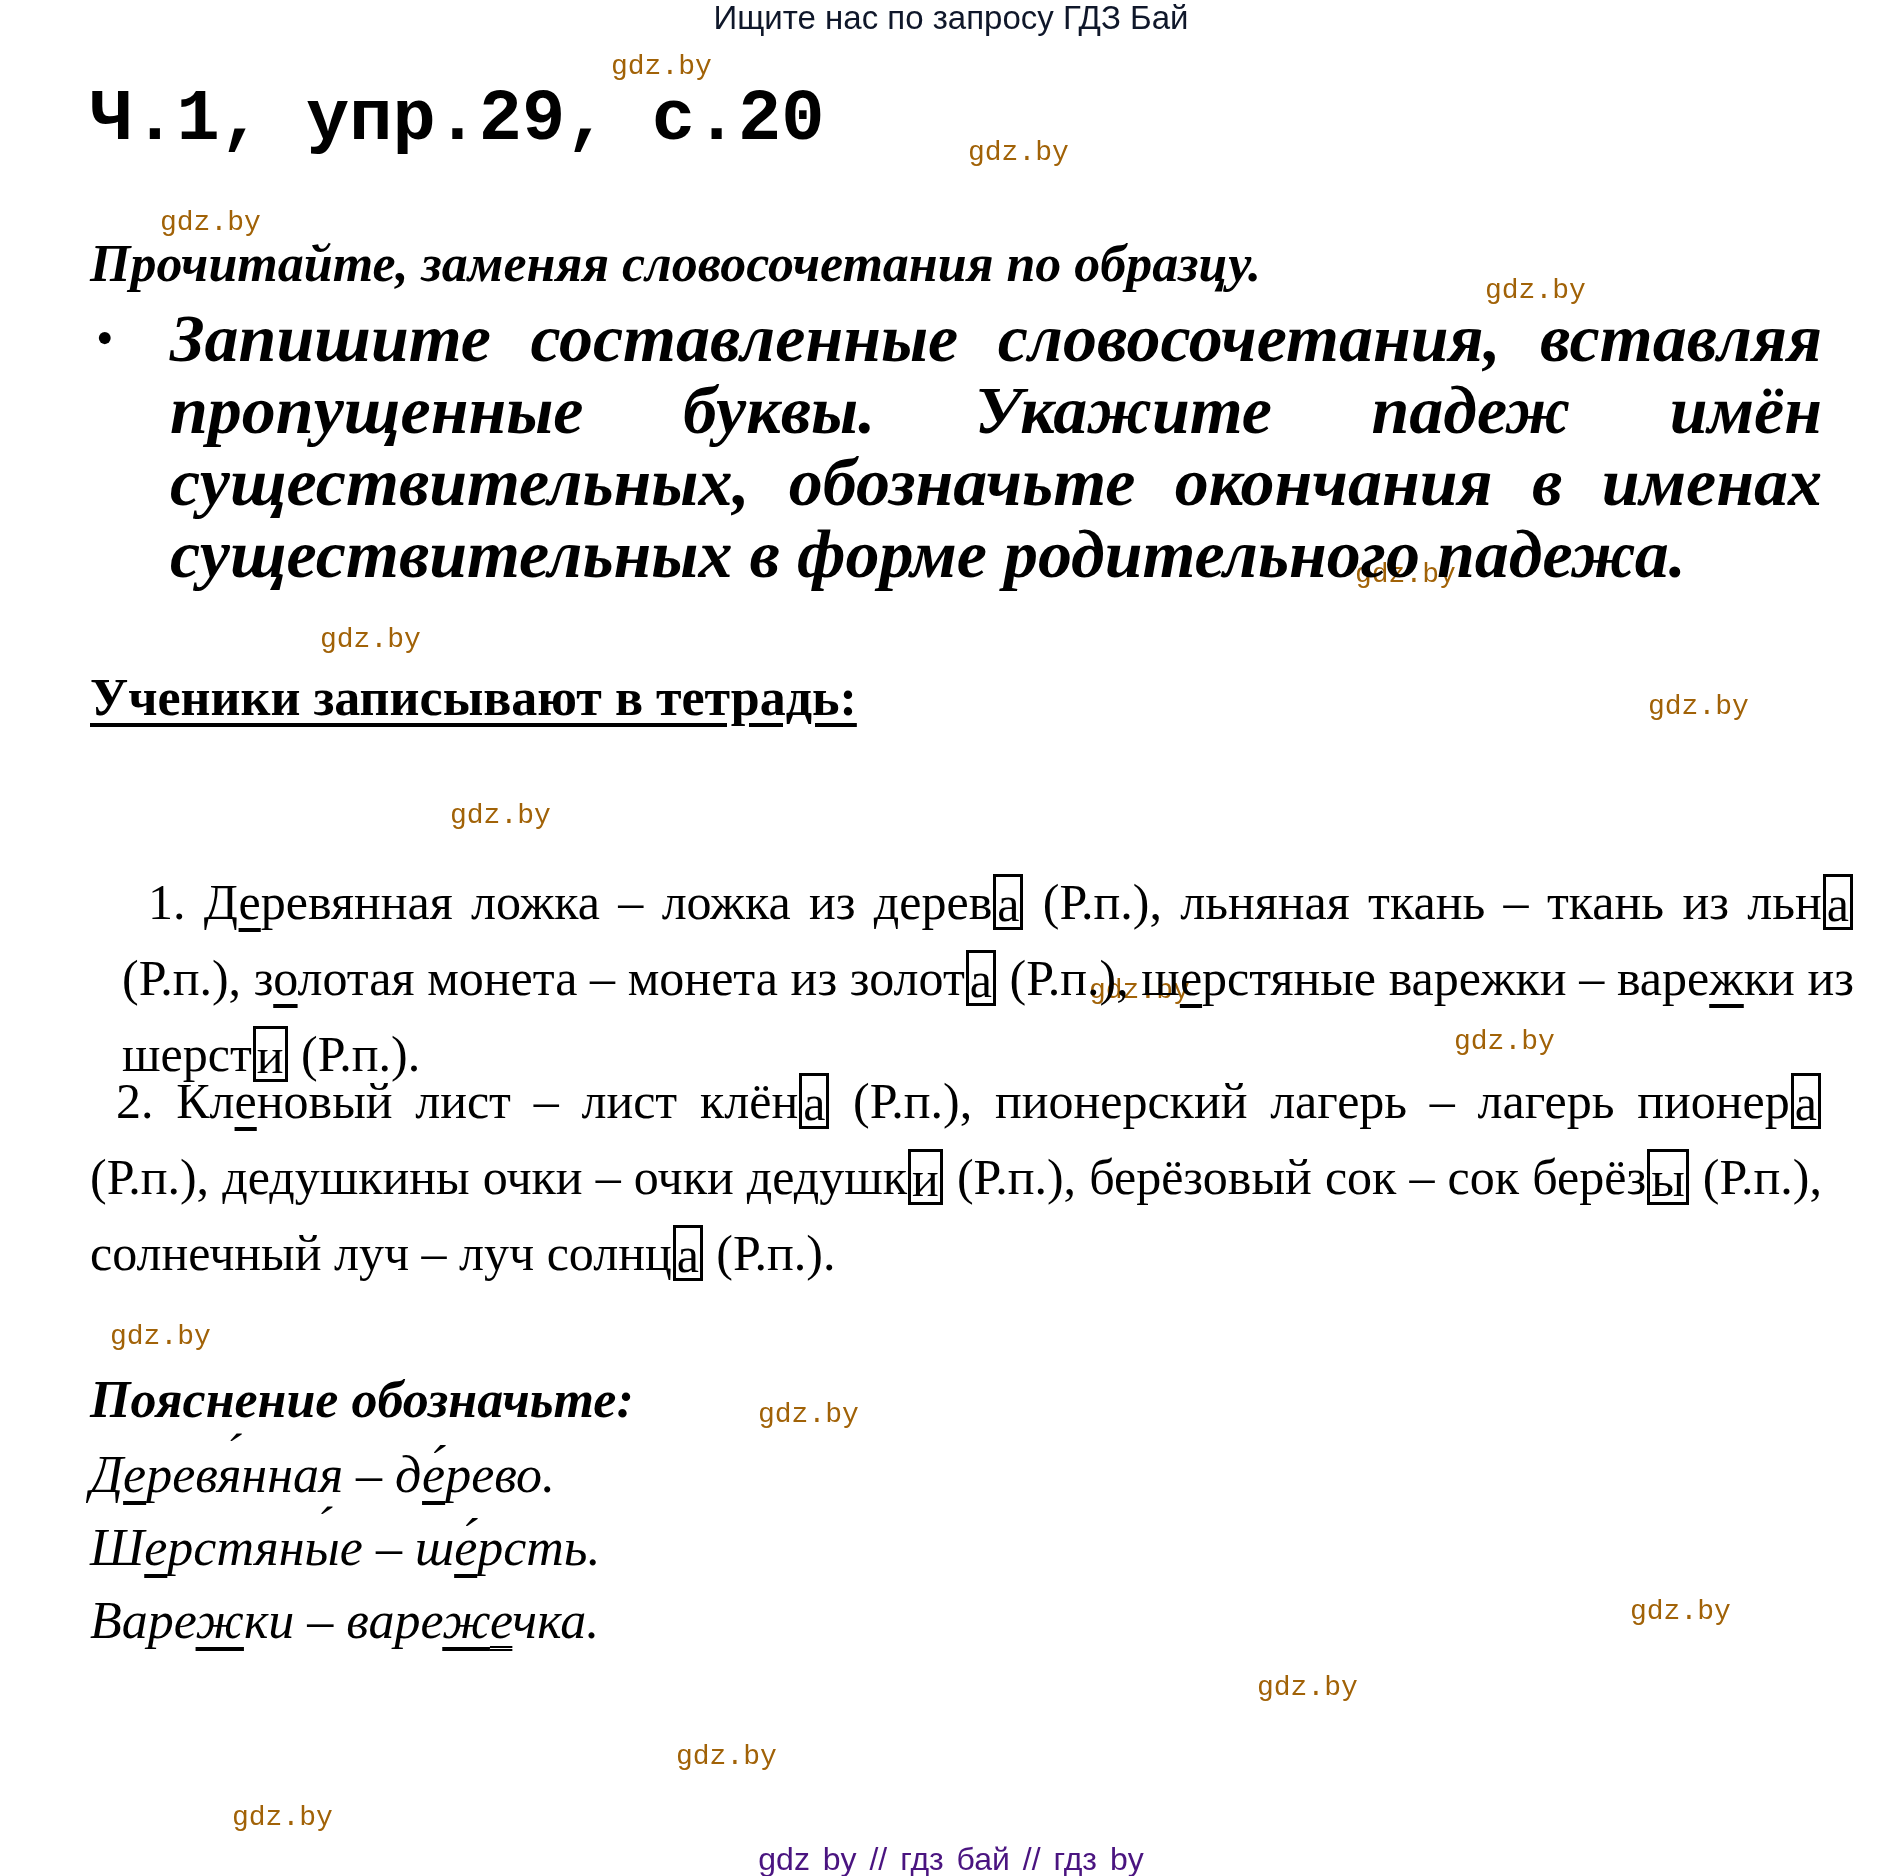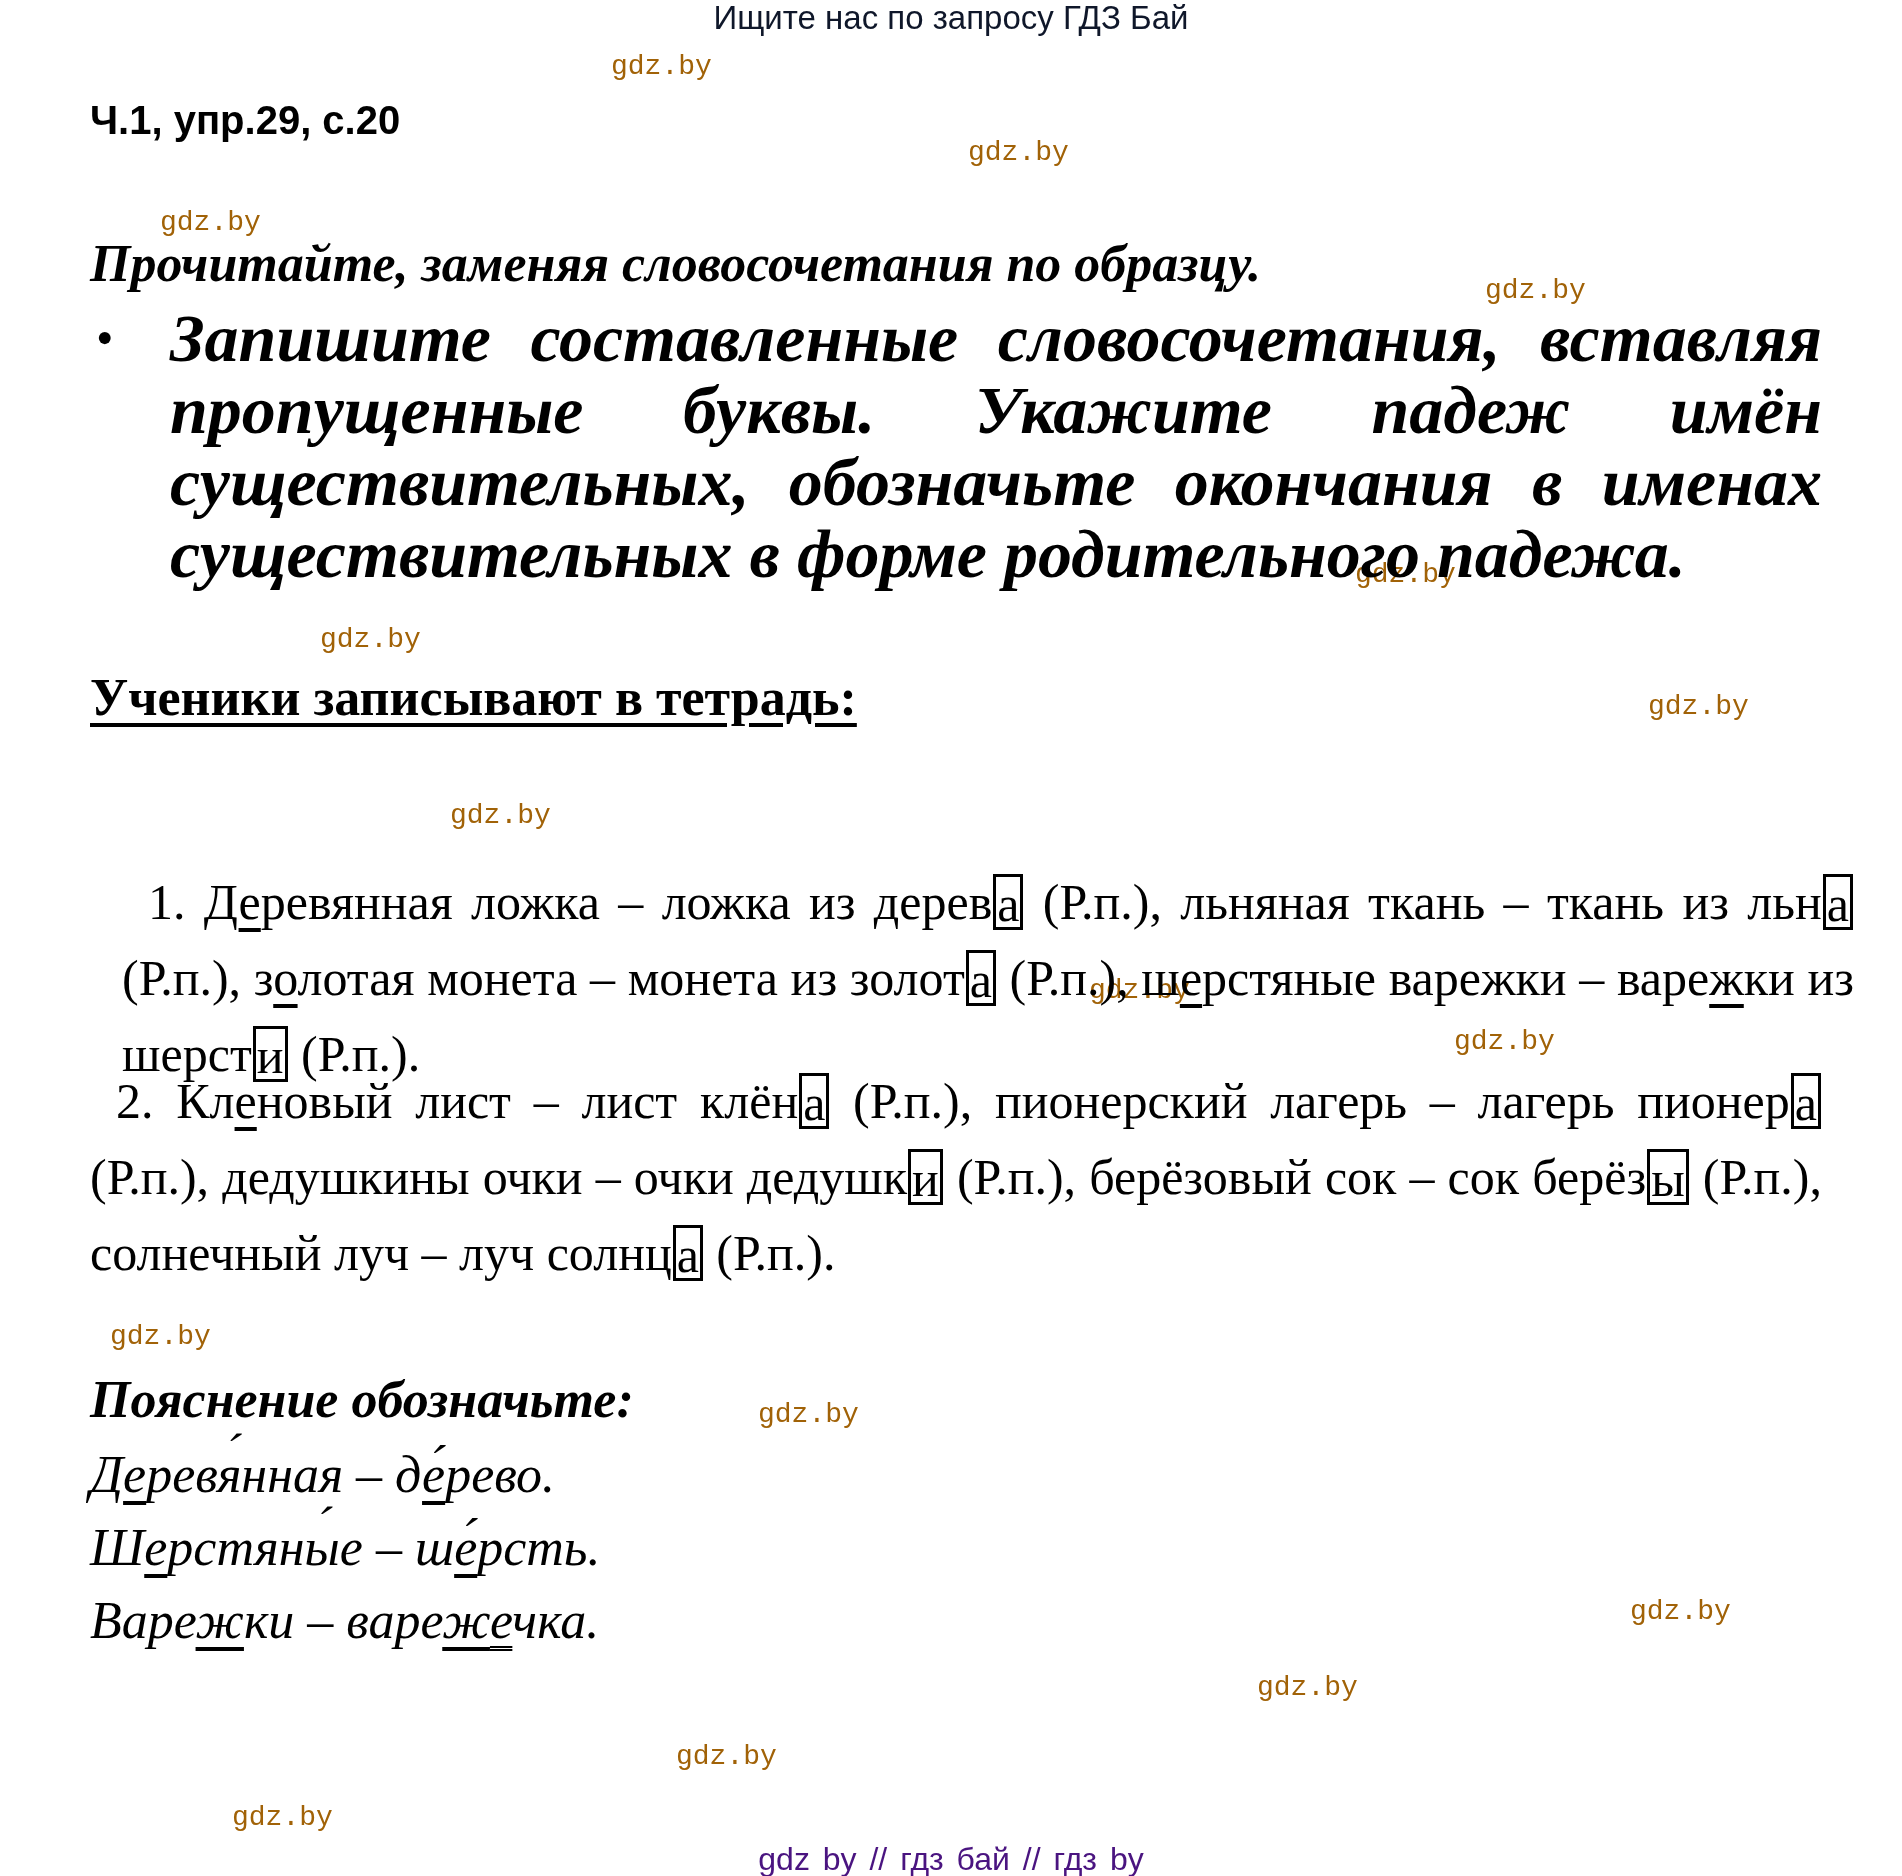--- a/index.html
+++ b/index.html
@@ -1,20 +1,20 @@
 <!DOCTYPE html>
 <html><head>
   <meta charset="utf-8">
   <style>
     html, body { margin: 0; padding: 0; background: #ffffff; }
     body { width: 1902px; height: 1876px; position: relative; overflow: hidden; color: #000; }
     .abs { position: absolute; }
     .top-banner { left: 0; width: 1902px; top: 0; text-align: center; font-family: "Liberation Sans", sans-serif; font-size: 33px; line-height: 36px; color: #22c52b; }
     .wm { font-family: Liberation Mono, monospace; font-size: 28px; color: #a16207; line-height: 30px; white-space: nowrap; }
-    .title { left: 90px; top: 88px; font-family: Liberation Sans, sans-serif; font-weight: bold; font-size: 40px; line-height: 64px; }
+    .title { left: 90px; top: 88px; font-family: Liberation Mono, monospace; font-weight: bold; font-size: 72px; line-height: 64px; }
     .task { left: 90px; width: 1732px; font-family: "Liberation Serif", serif; font-weight: bold; font-style: italic; font-size: 52px; line-height: 72px; }
     .task1 { top: 228px; }
     .bullet-block { left: 90px; top: 302px; width: 1732px; display: flex; }
     .bullet-dot { width: 74px; flex: none; font-family: "Liberation Serif", serif; font-size: 50px; line-height: 72px; padding-left: 6px; }
     .bullet-text { flex: 1; text-align: justify; text-align-last: left; font-family: "Liberation Serif", serif; font-weight: bold; font-style: italic; font-size: 68px; line-height: 72px; }
     .section-heading { left: 90px; top: 666px; font-family: "Liberation Serif", serif; font-weight: bold; font-size: 52px; line-height: 64px; text-decoration: underline; text-decoration-thickness: 4px; text-underline-offset: 8px; }
     .answer { left: 90px; width: 1732px; font-family: "Liberation Serif", serif; font-size: 50px; line-height: 76px; text-align: justify; text-align-last: left; }
     .answer1 { top: 864px; margin-left: 32px; }
     .answer2 { top: 1063px; }
     .indent { display: inline-block; width: 26px; }

